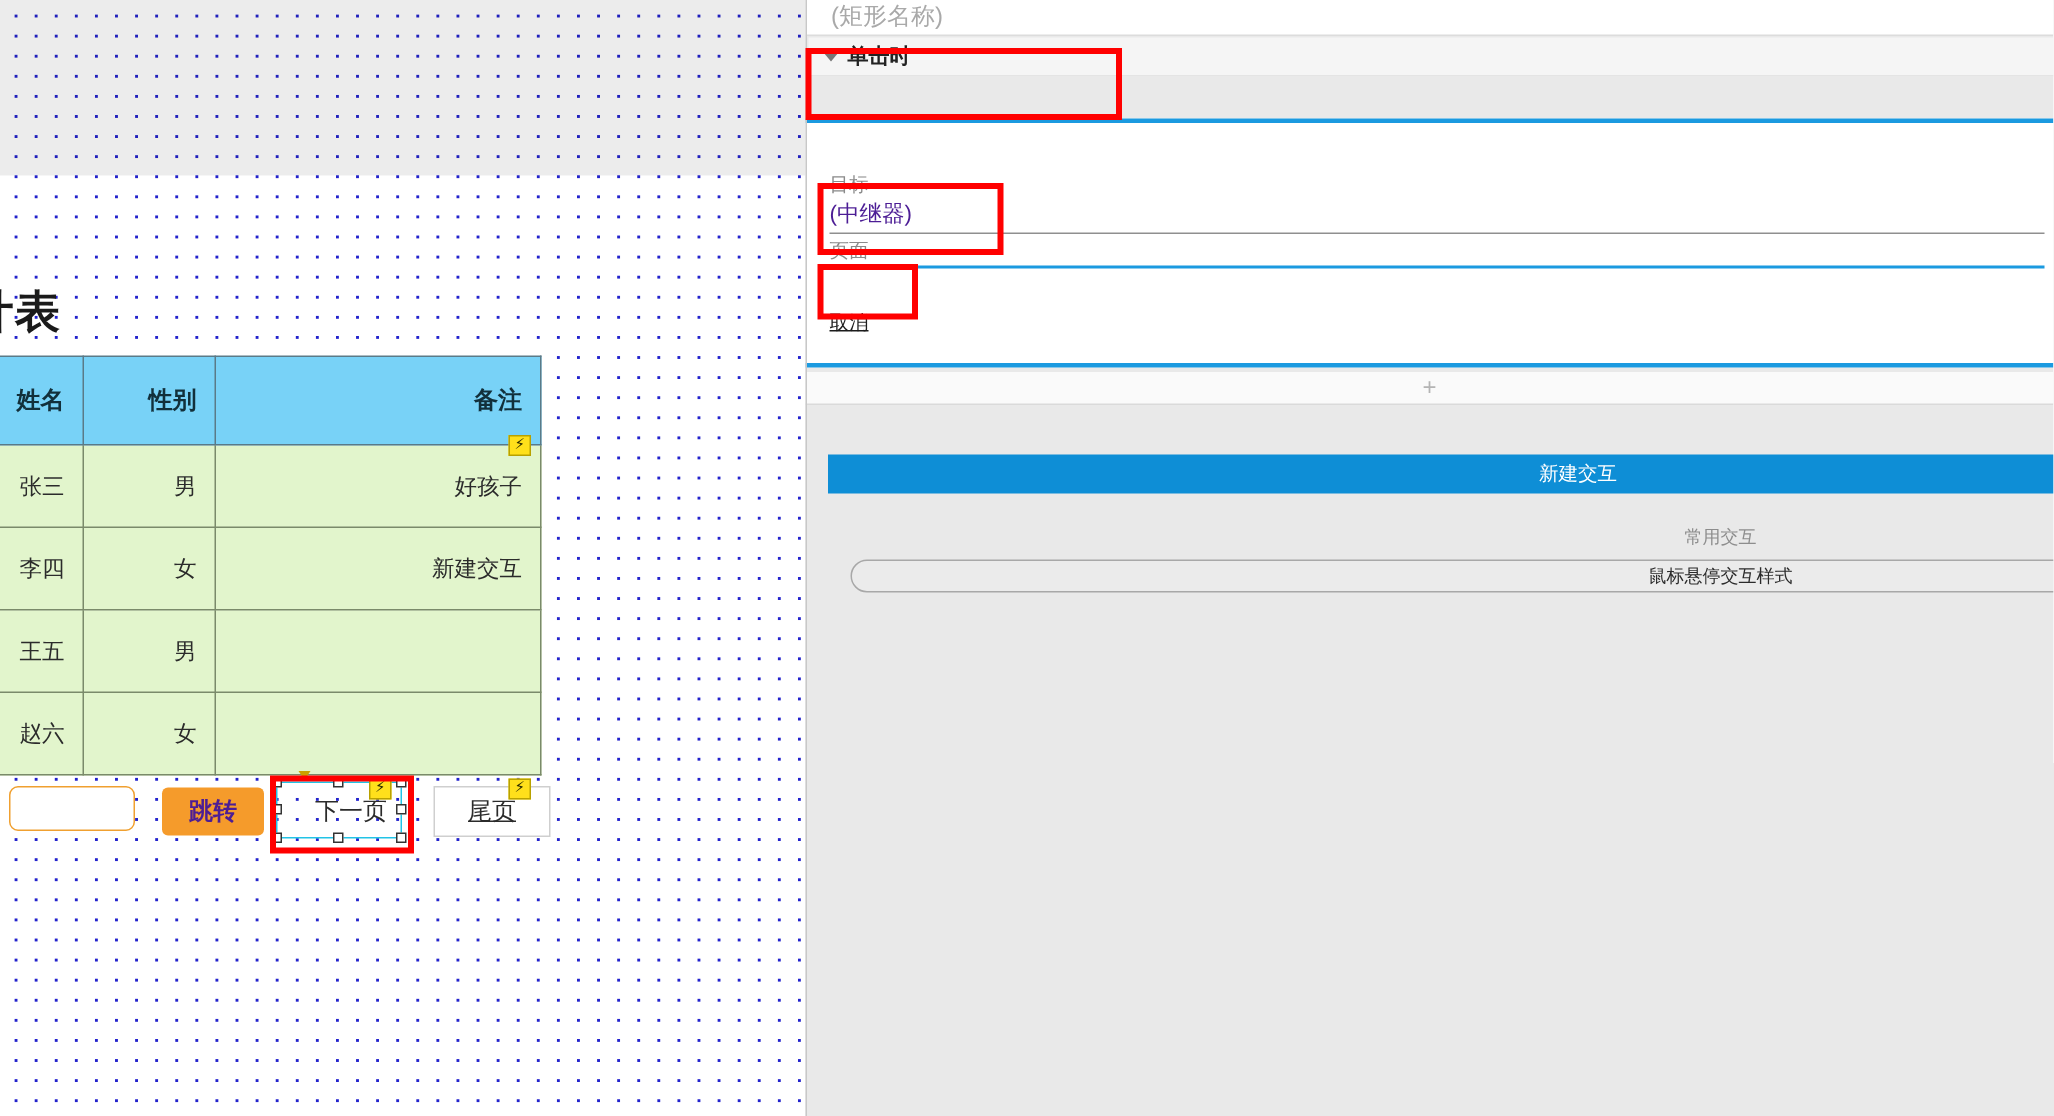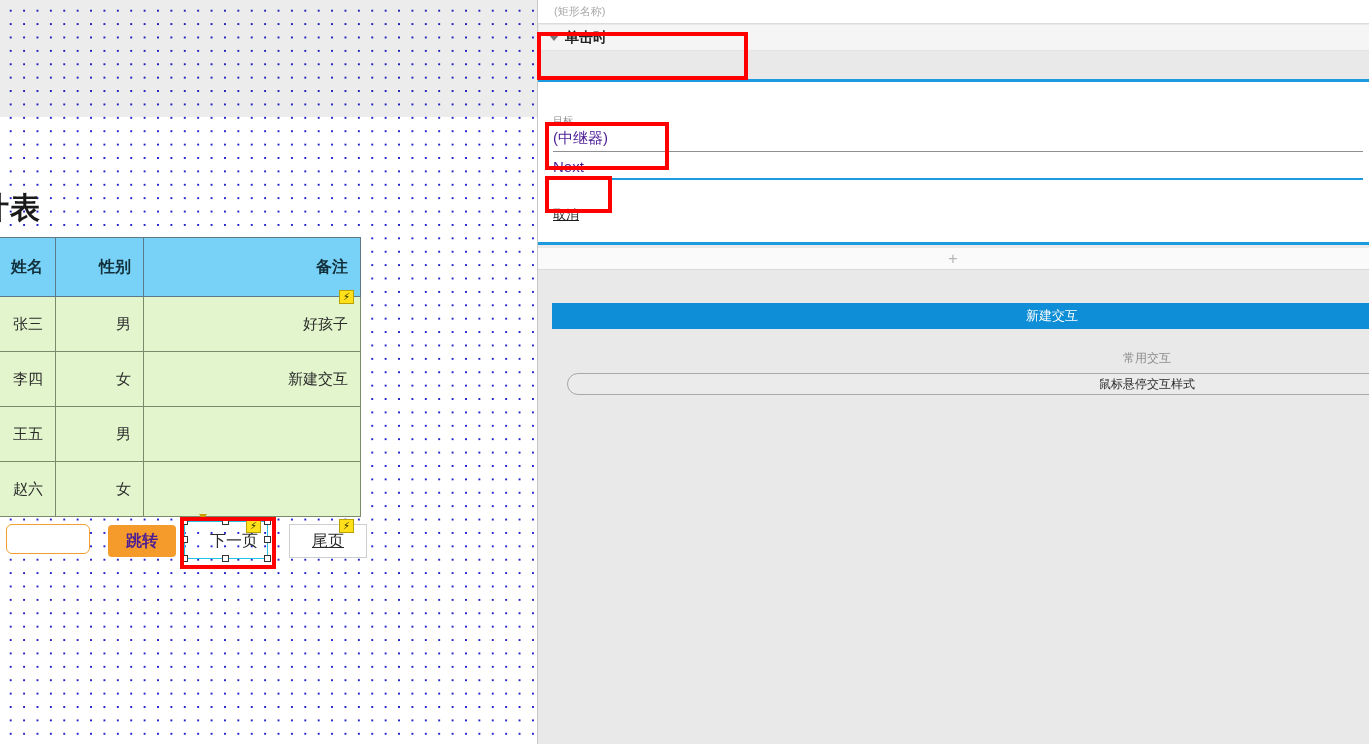--- a/index.html
+++ b/index.html
@@ -220,21 +220,21 @@
   
   #widget-name {
     position: absolute;
     left: 0; top: 0;
     width: 832px; height: 24px;
     background: #ffffff;
     display: flex;
     align-items: center;
     padding-left: 17px;
     box-sizing: border-box;
-    font-size: 11px;
+    font-size: 16px;
     color: #a9a9a9;
     border-bottom: 1px solid #dcdcdc;
   }
 
   
   #event-header {
     position: absolute;
     left: 2px; top: 25px;
     width: 832px; height: 26px;
     background: #f5f5f5;
@@ -292,21 +292,21 @@
     box-sizing: border-box;
     font-size: 14px;
     color: #8d8d8d;
     border-bottom: 1px solid #e3e3e3;
   }
   .field {
     position: absolute;
     left: 16px;
   }
   .field-label {
-    font-size: 10px;
+    font-size: 13px;
     color: #8b8b8b;
     margin-bottom: 1px;
     display: block;
     font-family: Liberation Serif, serif;
   }
   .field-value {
     font-size: 15px;
     color: #4c1d95;
     padding-bottom: 3px;
   }
@@ -469,21 +469,21 @@
 
     <div id="editor-card">
 
       <div class="field" id="field-target">
         <span class="field-label">目标</span>
         <div class="field-value">(中继器)</div>
         <div class="underline"></div>
       </div>
 
       <div class="field" id="field-page">
-        <div class="field-value">Next</div>
+        <span class="field-label">页面</span>
         <div class="underline"></div>
       </div>
 
       <div id="cancel-link">取消</div>
     </div>
 
     <div id="add-strip">
       <span>+</span>
     </div>
 

